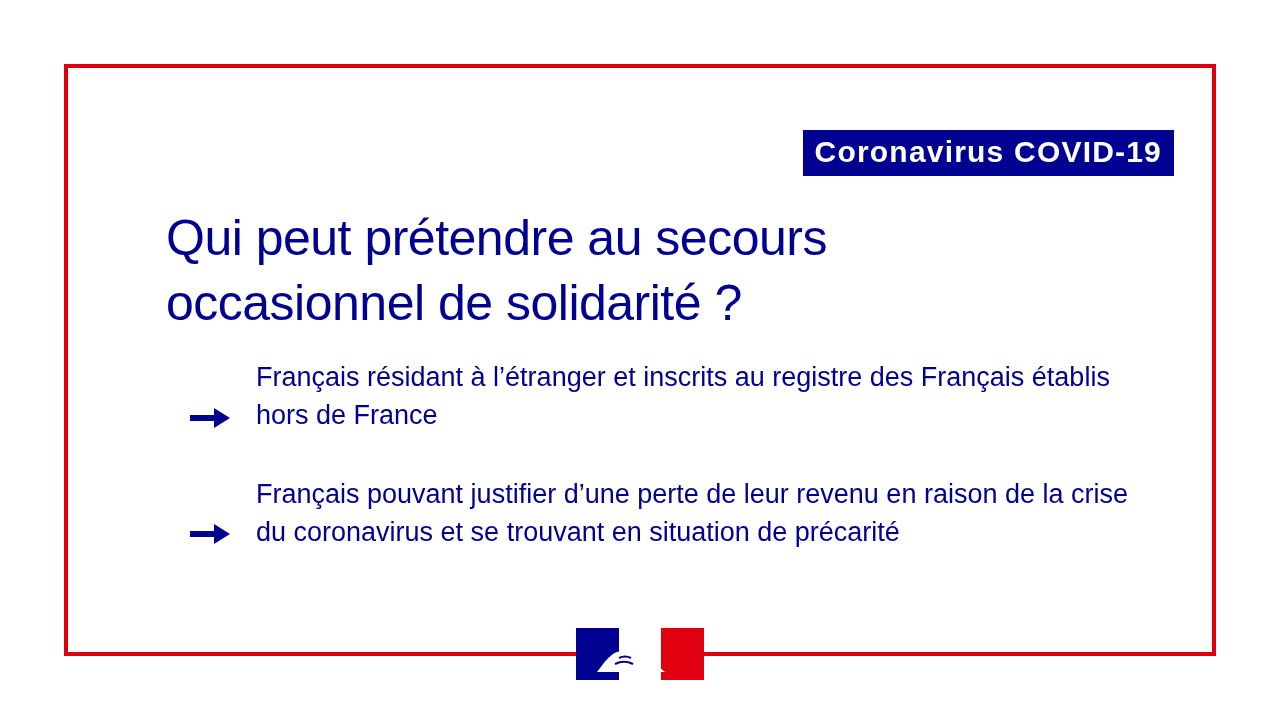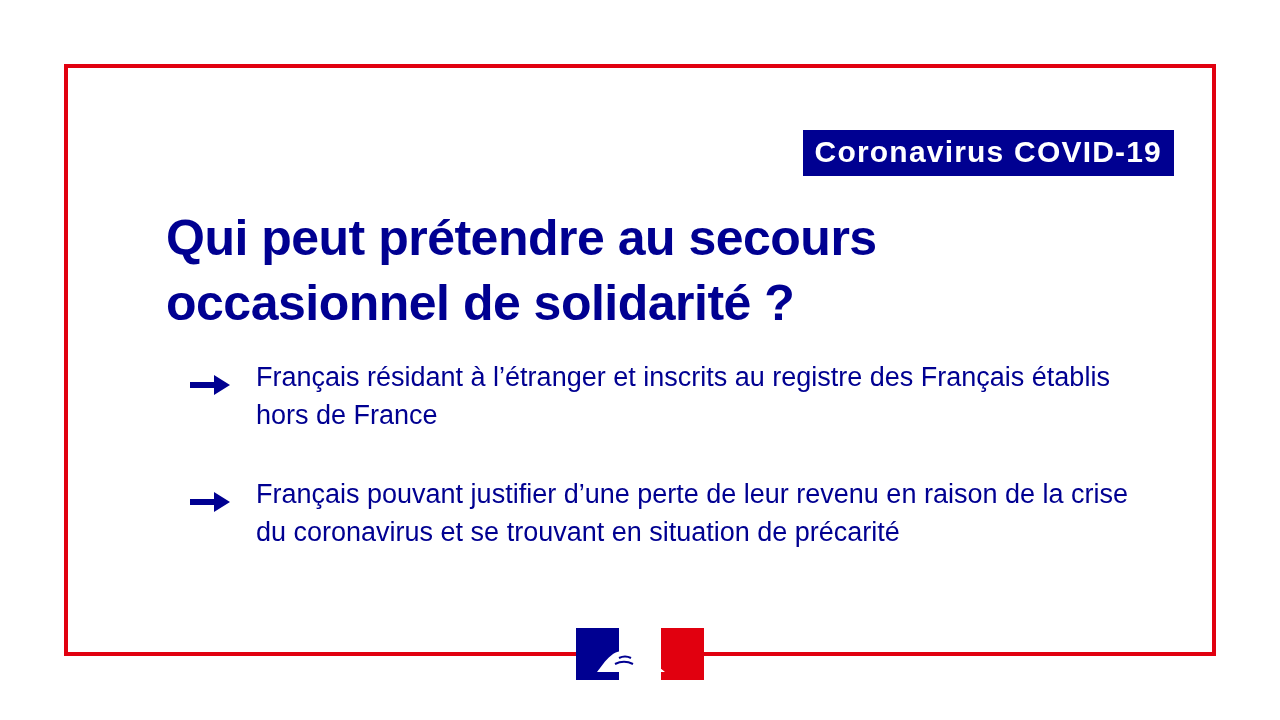--- a/index.html
+++ b/index.html
@@ -46,35 +46,35 @@
   }
 
   
   .headline {
     position: absolute;
     top: 138px;
     left: 98px;
     width: 900px;
     color: #000091;
     font-size: 50px;
-    font-weight: 700;
+    font-weight: 400;
     line-height: 1.3;
     letter-spacing: -0.5px;
   }
 
   
   .bullets {
     position: absolute;
     top: 290px;
     left: 120px;
     right: 30px;
   }
   .bullet {
     display: flex;
-    align-items: flex-start;
+    align-items: flex-end;
     margin-bottom: 40px;
   }
   .bullet:last-child { margin-bottom: 0; margin-top: 40px; }
 
   .arrow {
     flex: 0 0 auto;
     width: 44px;
     margin-top: 14px;
     margin-right: 24px;
     display: block;

